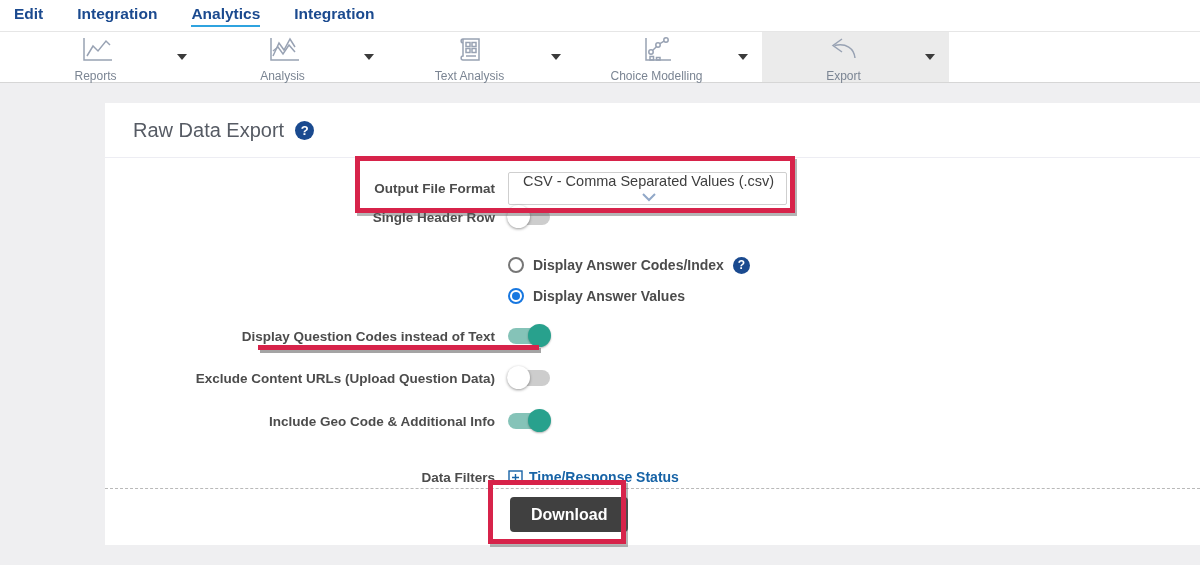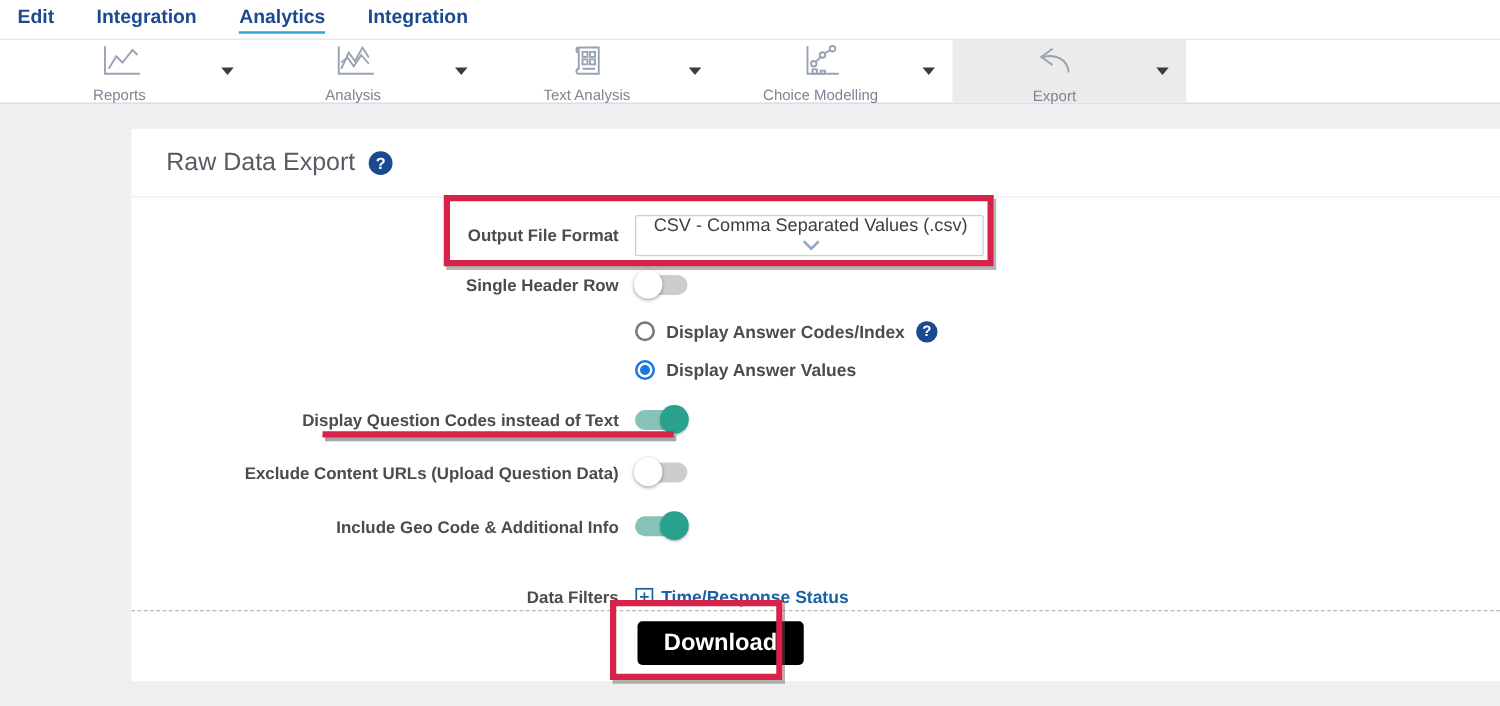--- a/index.html
+++ b/index.html
@@ -53,21 +53,21 @@
     font-size:12px; font-weight:700; display:inline-flex; align-items:center;
     justify-content:center; line-height:1; flex:0 0 auto; cursor:pointer;
   }
   .help.lg { width:19px; height:19px; font-size:13px; }
 
   .frow { position:absolute; left:0; display:flex; align-items:center; }
   .flabel { width:390px; text-align:right; font-size:13.5px; font-weight:700; color:#4c4c4c; }
   .fctrl { margin-left:13px; display:flex; align-items:center; gap:8px; }
 
   .row-output { top:67px; height:36px; }
-  .row-single-header { top:112px; height:26px; }
+  .row-single-header { top:101px; height:26px; }
   .row-radio1 { top:151px; height:22px; left:403px; gap:9px; }
   .row-radio2 { top:182px; height:22px; left:403px; gap:9px; }
   .row-qcodes { top:220px; height:26px; }
   .row-exclude { top:262px; height:26px; }
   .row-geo { top:305px; height:26px; }
   .row-filters { top:362px; height:24px; }
   .dashed-divider { position:absolute; top:385px; left:0; width:100%; border-top:1px dashed #b9b9b9; }
   .row-download { top:394px; left:405px; height:35px; }
 
   .dropdown {
@@ -92,21 +92,21 @@
     background:#fff; position:relative; flex:0 0 auto; cursor:pointer;
   }
   .radio.selected { border-color:#1777e0; }
   .radio.selected::after { content:""; position:absolute; inset:2px; border-radius:50%; background:#1777e0; }
   .radio-label { font-size:14px; font-weight:700; color:#4c4c4c; }
 
   .filter-link { display:flex; align-items:center; gap:6px; cursor:pointer; }
   .filter-link span { font-size:14px; font-weight:700; color:#1763a6; }
 
   .btn-download {
-    background:#000000; color:#fff; font-weight:700; font-size:19px;
+    background:#404040; color:#fff; font-weight:700; font-size:16px;
     font-family:"Liberation Sans", sans-serif;
     border:none; border-radius:4px; height:35px; padding:0 21px; cursor:pointer;
   }
 
   
   .anno { position:absolute; z-index:10; pointer-events:none; }
   .anno-box { border:5px solid #d7234a; box-shadow:2px 3px 0 rgba(90,90,90,.45); }
   .anno-line { background:#d7234a; box-shadow:2px 3px 0 rgba(90,90,90,.55); }
   .anno-output { left:355px; top:156px; width:440px; height:57px; }
   .anno-qcodes { left:258px; top:345px; width:281px; height:5px; }

